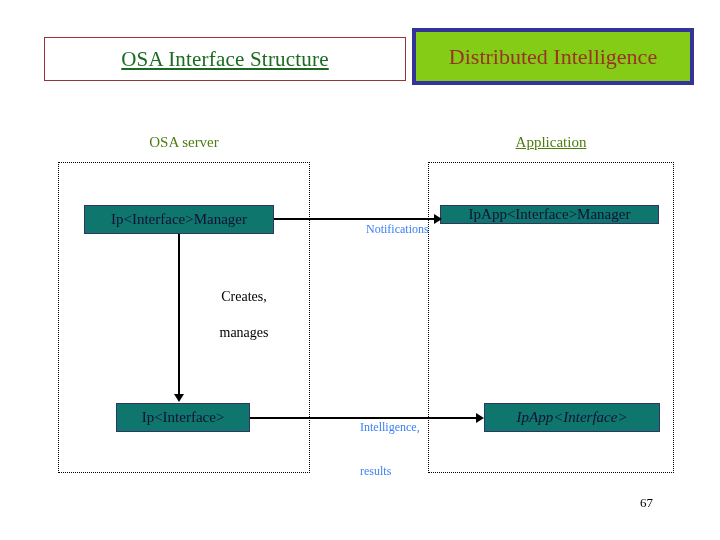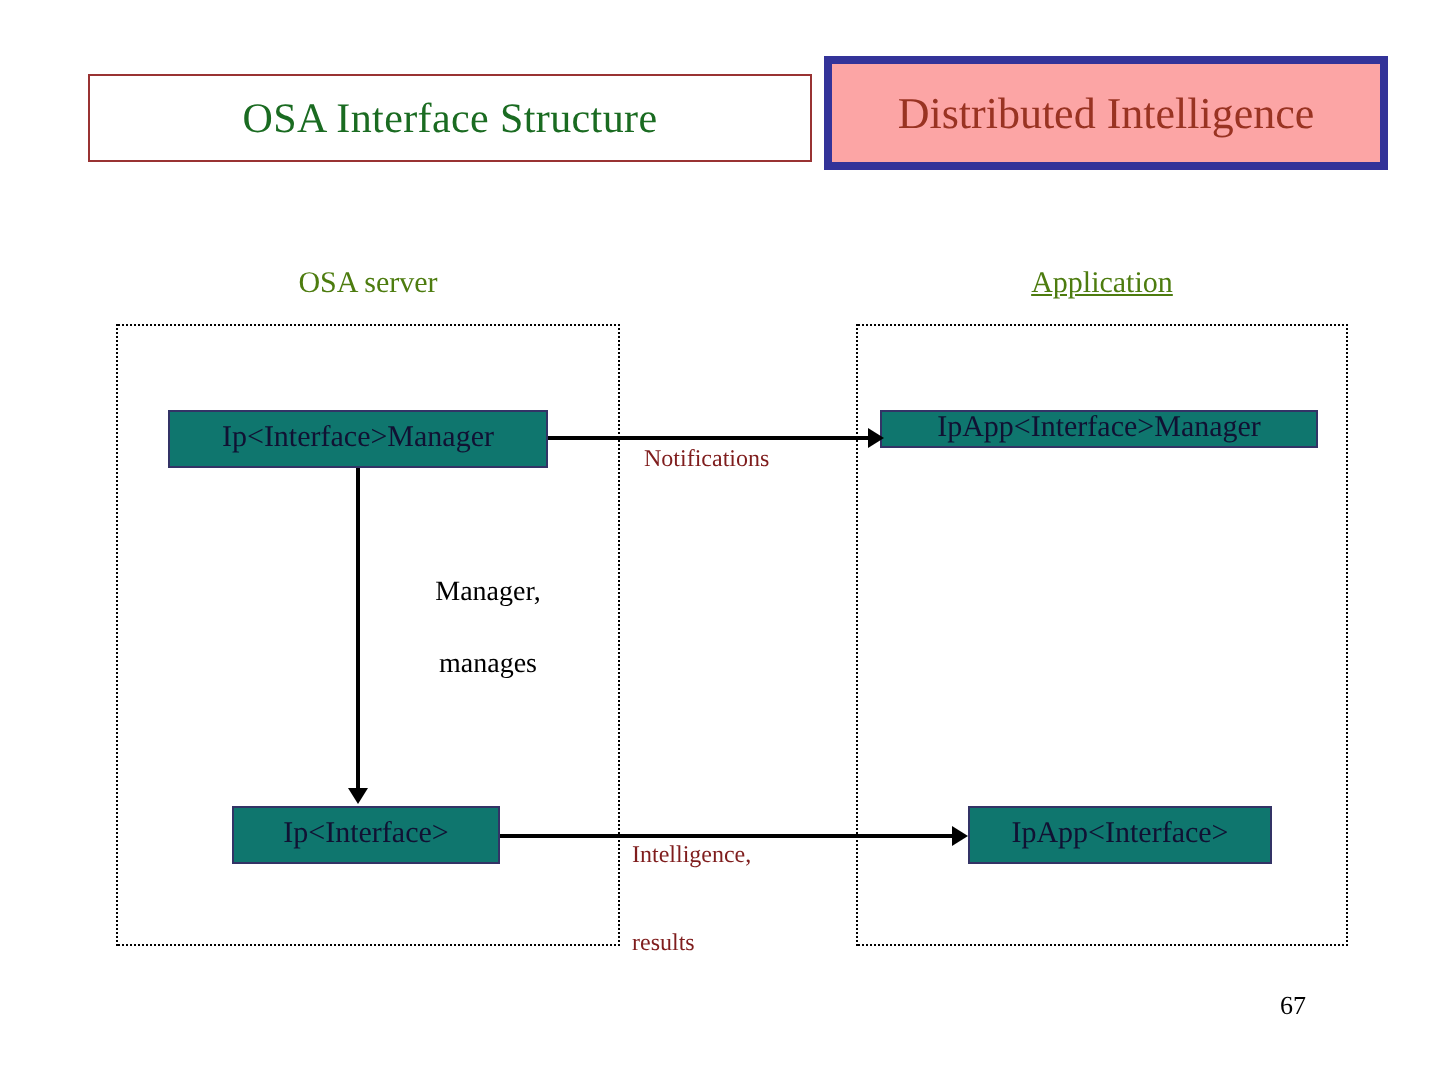--- a/index.html
+++ b/index.html
@@ -35,30 +35,31 @@
     display: flex;
     align-items: center;
     justify-content: center;
     box-sizing: border-box;
   }
   .title-box-left .title-text {
     font-size: 21px;
     color: #1a6b21;
     letter-spacing: 0.2px;
     white-space: nowrap;
+    text-decoration: underline;
   }
 
   .title-box-right {
     position: absolute;
     left: 412px;
     top: 28px;
     width: 282px;
     height: 57px;
     border: 4px solid #333399;
-    background: #fca5a5;
+    background: #84cc16;
     display: flex;
     align-items: center;
     justify-content: center;
     box-sizing: border-box;
   }
   .title-box-right .title-text {
     font-size: 22px;
     color: #993322;
     white-space: nowrap;
   }
@@ -93,21 +94,21 @@
     display: flex;
     align-items: center;
     justify-content: center;
     color: #111133;
     white-space: nowrap;
     font-size: 15px;
   }
   .node-mgr-left   { left: 84px;  top: 205px; width: 190px; height: 29px; }
   .node-mgr-right  { left: 440px; top: 205px; width: 219px; height: 19px; }
   .node-if-left    { left: 116px; top: 403px; width: 134px; height: 29px; }
-  .node-if-right   { left: 484px; top: 403px; width: 152px; height: 29px; }
+  .node-if-right   { left: 484px; top: 403px; width: 176px; height: 29px; font-style: italic; }
 
   
   .arrow-line-h {
     position: absolute;
     height: 0;
     border-top: 2px solid #000000;
   }
   .arrow-head-r {
     position: absolute;
     width: 0; height: 0;
@@ -134,22 +135,23 @@
   .arrow-bot-line  { left: 250px; top: 417px; width: 228px; }
   .arrow-bot-head  { left: 476px; top: 413px; }
 
   .arrow-vert-line { left: 178px; top: 234px; height: 162px; }
   .arrow-vert-head { left: 174px; top: 394px; }
 
   
   .edge-label {
     position: absolute;
     font-size: 12px;
-    color: #7f1d1d;
-    white-space: nowrap;
+    color: #3b82f6;
+    white-space: nowrap;
+    margin-left: 44px;
   }
   .edge-notifications   { left: 322px; top: 222px; }
   .edge-notifications-2 { left: 316px; top: 420px; }
   .edge-results         { left: 316px; top: 464px; }
 
   .mid-label {
     position: absolute;
     font-size: 14px;
     color: #000000;
     white-space: nowrap;
@@ -202,21 +204,21 @@
   <div class="node-box node-if-right">
     <span>IpApp&lt;Interface&gt;</span>
   </div>
 
   <div class="arrow-line-h arrow-top-line"></div>
   <div class="arrow-head-r arrow-top-head"></div>
   <div class="edge-label edge-notifications">Notifications</div>
 
   <div class="arrow-line-v arrow-vert-line"></div>
   <div class="arrow-head-d arrow-vert-head"></div>
-  <div class="mid-label mid-creates">Manager,</div>
+  <div class="mid-label mid-creates">Creates,</div>
   <div class="mid-label mid-manages">manages</div>
 
   <div class="arrow-line-h arrow-bot-line"></div>
   <div class="arrow-head-r arrow-bot-head"></div>
   <div class="edge-label edge-notifications-2">Intelligence,</div>
   <div class="edge-label edge-results">results</div>
 
   <div class="page-number">67</div>
 
 </div>

